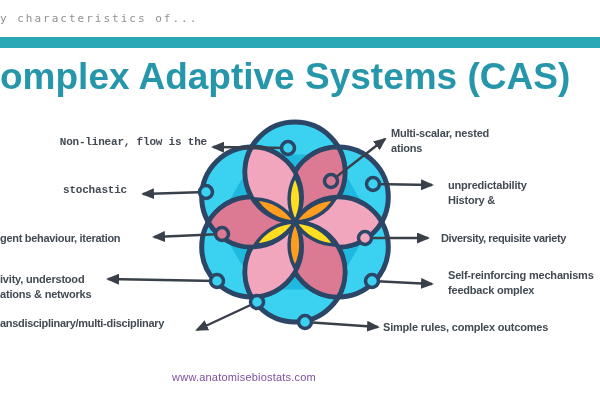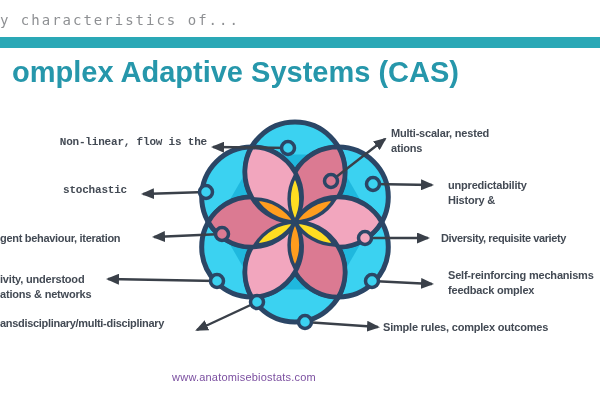--- a/index.html
+++ b/index.html
@@ -3,26 +3,26 @@
 <meta charset="utf-8">
 <style>
   html,body{margin:0;padding:0;}
   body{
     width:600px;height:400px;overflow:hidden;position:relative;
     background:#ffffff;font-family:"Liberation Sans",sans-serif;
   }
   .top-note{
     position:absolute;left:0;top:12px;
     font-family:"DejaVu Sans Mono","Liberation Mono",monospace;
-    font-size:14px;color:#8E9093;letter-spacing:2px;white-space:nowrap;
+    font-size:11px;color:#8E9093;letter-spacing:2px;white-space:nowrap;
   }
   .teal-bar{position:absolute;left:0;top:37px;width:600px;height:11px;background:#2AA8B6;}
   .main-title{
-    position:absolute;left:12px;top:56px;white-space:nowrap;
-    font-size:29px;font-weight:bold;color:#2697AB;letter-spacing:0px;
+    position:absolute;left:0;top:56px;white-space:nowrap;
+    font-size:37px;font-weight:bold;color:#2697AB;letter-spacing:0px;
   }
   .flower-svg{position:absolute;left:0;top:0;}
   .label{
     position:absolute;font-size:11px;font-weight:bold;color:#434A54;
     line-height:15px;letter-spacing:-0.2px;white-space:nowrap;
   }
   .r{text-align:right;font-family:Liberation Mono, monospace;}
   .website{
     position:absolute;left:0;top:371px;width:488px;text-align:center;
     font-size:11px;color:#7B4FA0;font-weight:normal;letter-spacing:0.2px;

